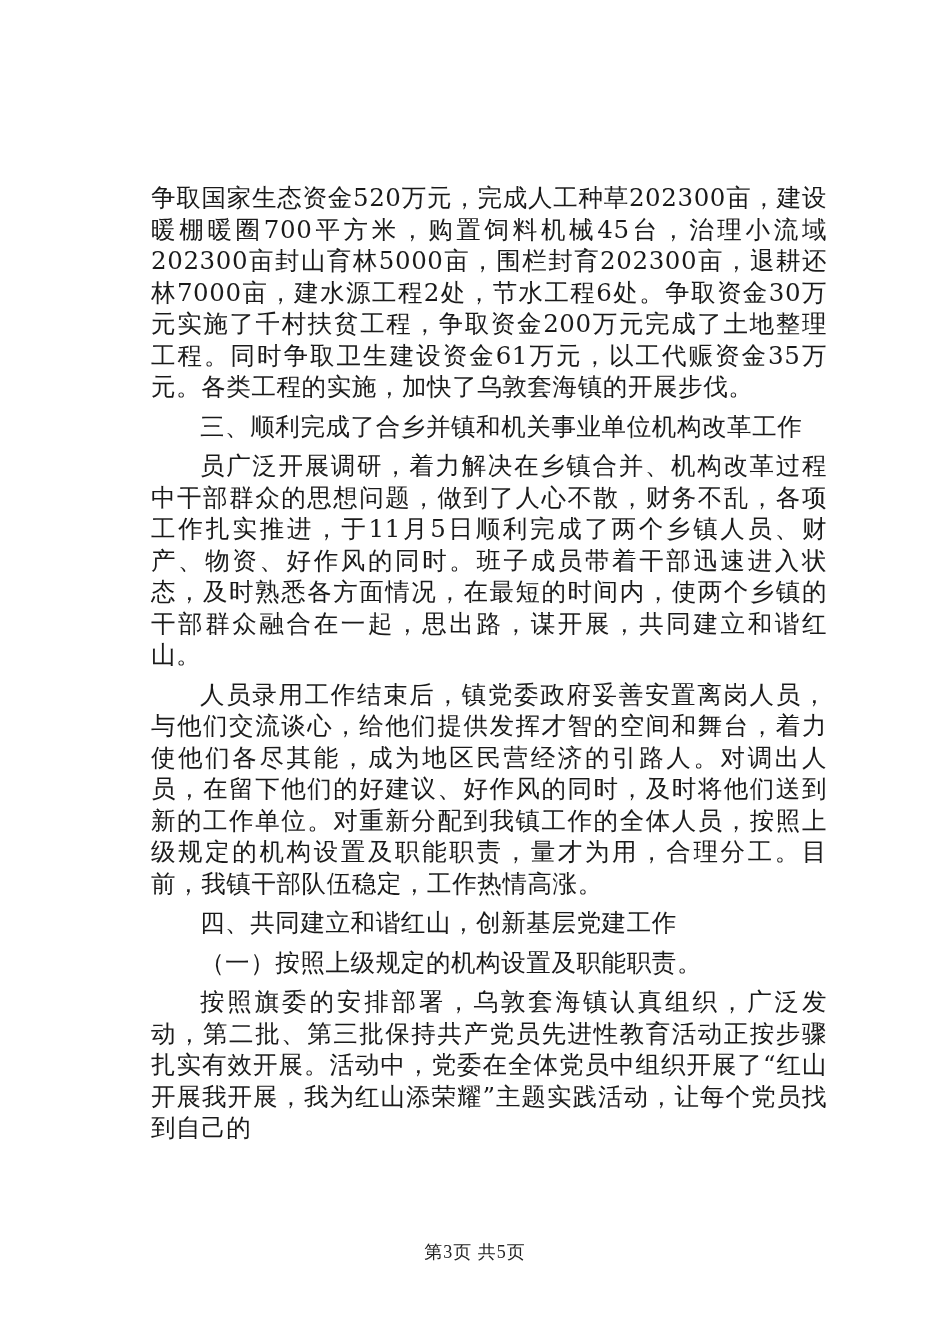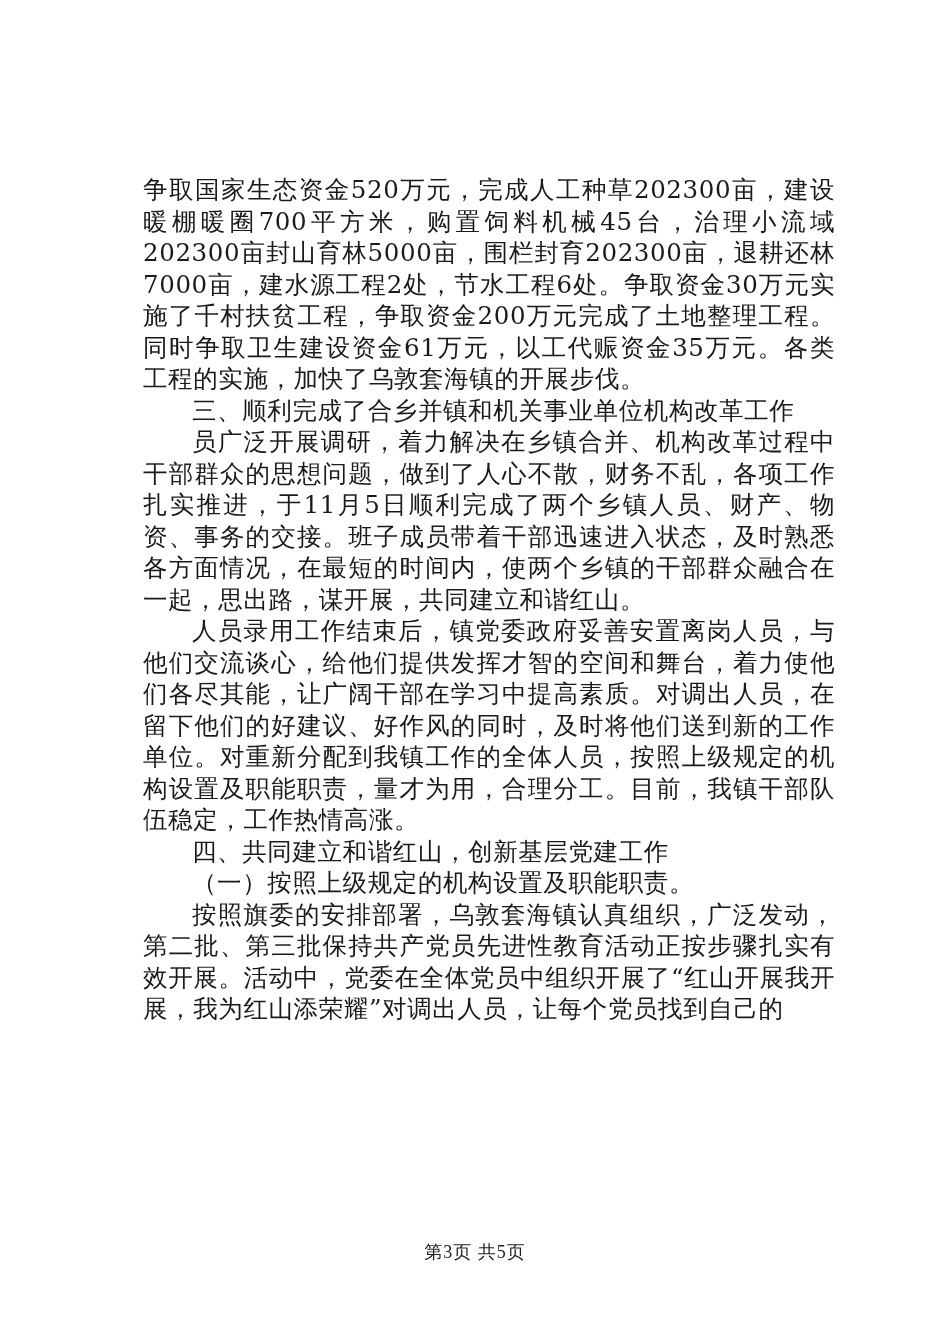--- a/index.html
+++ b/index.html
@@ -4,35 +4,35 @@
 <style>
   html, body { margin:0; padding:0; background:#ffffff; }
   body { width:950px; height:1344px; position:relative; overflow:hidden; }
   .page { position:absolute; left:0; top:0; width:950px; height:1344px; background:#ffffff; }
   .content {
     position:absolute; left:143px; top:174px; width:692px;
     font-family:"DejaVu Serif","Liberation Serif",serif;
     font-size:24.5px; line-height:31.5px; color:#1a1a1a;
     text-align:justify; letter-spacing:0.6px;
   }
-  .content p { margin:0; }
+  .content p { margin:8px; }
   .indent { text-indent:49px; }
   .footer {
     position:absolute; left:0; width:950px; top:1240px; text-align:center;
     font-family:Liberation Serif, serif; font-size:18px; color:#222;
     letter-spacing:1px;
   }
 </style>
 </head>
 <body>
 
 <div class="page">
   <div class="content">
     <p>争取国家生态资金520万元，完成人工种草202300亩，建设暖棚暖圈700平方米，购置饲料机械45台，治理小流域202300亩封山育林5000亩，围栏封育202300亩，退耕还林7000亩，建水源工程2处，节水工程6处。争取资金30万元实施了千村扶贫工程，争取资金200万元完成了土地整理工程。同时争取卫生建设资金61万元，以工代赈资金35万元。各类工程的实施，加快了乌敦套海镇的开展步伐。</p>
     <p class="indent">三、顺利完成了合乡并镇和机关事业单位机构改革工作</p>
-    <p class="indent">员广泛开展调研，着力解决在乡镇合并、机构改革过程中干部群众的思想问题，做到了人心不散，财务不乱，各项工作扎实推进，于11月5日顺利完成了两个乡镇人员、财产、物资、事务的交接。班子成员带着干部迅速进入状态，及时熟悉各方面情况，在最短的时间内，使两个乡镇的干部群众融合在一起，思出路，谋开展，共同建立和谐红山。</p>
-    <p class="indent">人员录用工作结束后，镇党委政府妥善安置离岗人员，与他们交流谈心，给他们提供发挥才智的空间和舞台，着力使他们各尽其能，让广阔干部在学习中提高素质。对调出人员，在留下他们的好建议、好作风的同时，及时将他们送到新的工作单位。对重新分配到我镇工作的全体人员，按照上级规定的机构设置及职能职责，量才为用，合理分工。目前，我镇干部队伍稳定，工作热情高涨。</p>
+    <p class="indent">员广泛开展调研，着力解决在乡镇合并、机构改革过程中干部群众的思想问题，做到了人心不散，财务不乱，各项工作扎实推进，于11月5日顺利完成了两个乡镇人员、财产、物资、好作风的同时。班子成员带着干部迅速进入状态，及时熟悉各方面情况，在最短的时间内，使两个乡镇的干部群众融合在一起，思出路，谋开展，共同建立和谐红山。</p>
+    <p class="indent">人员录用工作结束后，镇党委政府妥善安置离岗人员，与他们交流谈心，给他们提供发挥才智的空间和舞台，着力使他们各尽其能，成为地区民营经济的引路人。对调出人员，在留下他们的好建议、好作风的同时，及时将他们送到新的工作单位。对重新分配到我镇工作的全体人员，按照上级规定的机构设置及职能职责，量才为用，合理分工。目前，我镇干部队伍稳定，工作热情高涨。</p>
     <p class="indent">四、共同建立和谐红山，创新基层党建工作</p>
     <p class="indent">（一）按照上级规定的机构设置及职能职责。</p>
-    <p class="indent">按照旗委的安排部署，乌敦套海镇认真组织，广泛发动，第二批、第三批保持共产党员先进性教育活动正按步骤扎实有效开展。活动中，党委在全体党员中组织开展了“红山开展我开展，我为红山添荣耀”对调出人员，让每个党员找到自己的</p>
+    <p class="indent">按照旗委的安排部署，乌敦套海镇认真组织，广泛发动，第二批、第三批保持共产党员先进性教育活动正按步骤扎实有效开展。活动中，党委在全体党员中组织开展了“红山开展我开展，我为红山添荣耀”主题实践活动，让每个党员找到自己的</p>
   </div>
   <div class="footer">第3页  共5页</div>
 </div>
 
 </body></html>

